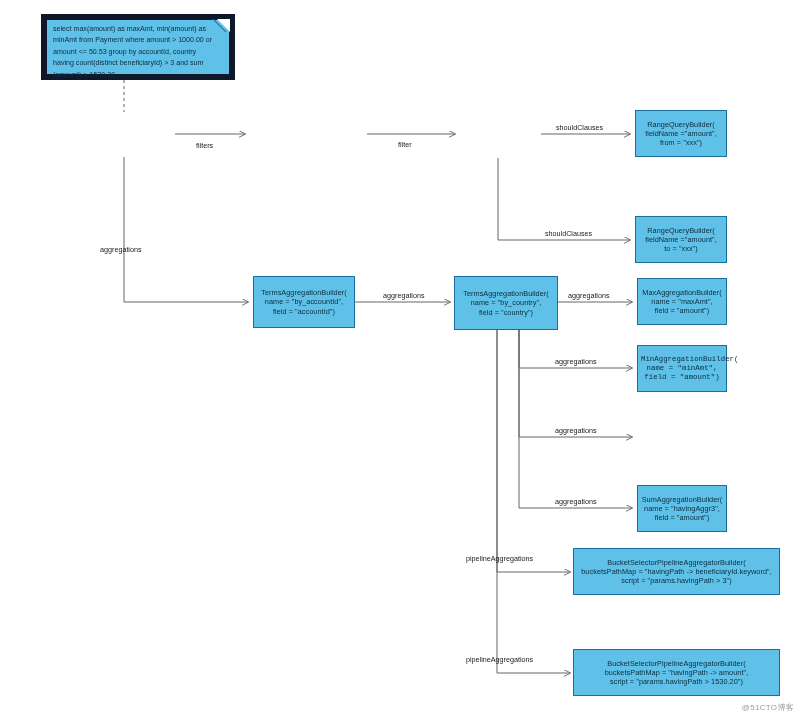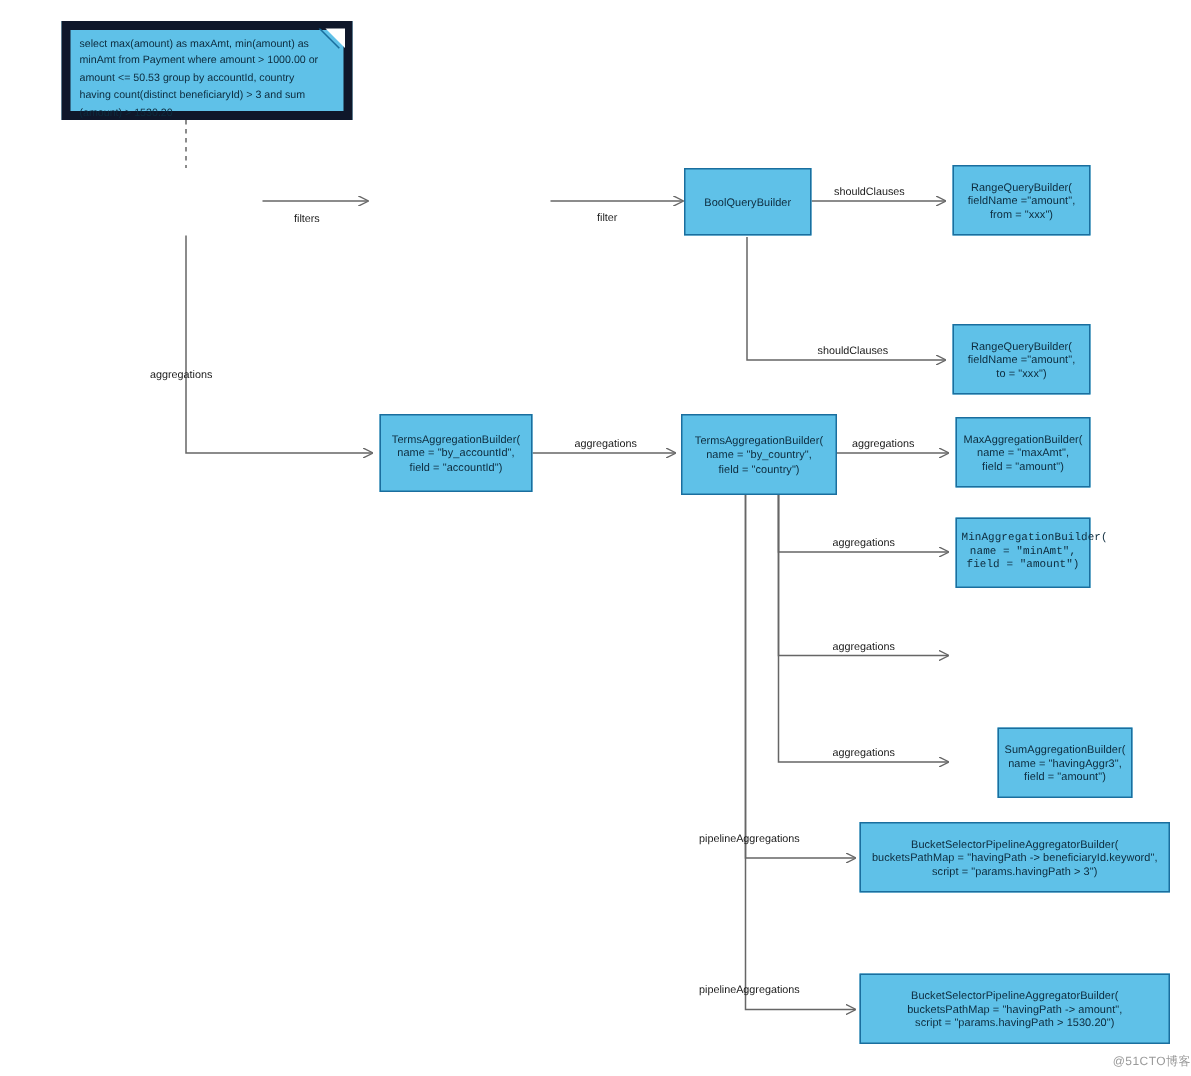--- a/index.html
+++ b/index.html
@@ -144,25 +144,20 @@
     <div class="fold"></div>
     <div>select max(amount) as maxAmt, min(amount) as</div>
     <div>minAmt from Payment where amount &gt; 1000.00 or</div>
     <div>amount &lt;= 50.53 group by  accountId, country</div>
     <div>having count(distinct beneficiaryId) &gt; 3 and sum</div>
     <div>(amount) &gt; 1530.20</div>
   </div>
 
 
 
-  <div class="node" style="left:456px; top:112px; width:85px; height:45px;">
-    <div class="lines">
-      <div>BoolQueryBuilder</div>
-    </div>
-  </div>
 
   <div class="node" style="left:635px; top:110px; width:92px; height:47px;">
     <div class="lines">
       <div>RangeQueryBuilder(</div>
       <div>fieldName ="amount",</div>
       <div>from = "xxx")</div>
     </div>
   </div>
 
   <div class="node" style="left:635px; top:216px; width:92px; height:47px;">
@@ -199,21 +194,21 @@
 
   <div class="node" style="left:637px; top:345px; width:90px; height:47px;font-family:Liberation Mono, monospace;">
     <div class="lines">
       <div>MinAggregationBuilder(</div>
       <div>name = "minAmt",</div>
       <div>field = "amount")</div>
     </div>
   </div>
 
 
-  <div class="node" style="left:637px; top:485px; width:90px; height:47px;margin-left:28px;">
+  <div class="node" style="left:637px; top:485px; width:90px; height:47px;">
     <div class="lines">
       <div>SumAggregationBuilder(</div>
       <div>name = "havingAggr3",</div>
       <div>field = "amount")</div>
     </div>
   </div>
 
   <div class="node" style="left:573px; top:548px; width:207px; height:47px;">
     <div class="lines">
       <div>BucketSelectorPipelineAggregatorBuilder(</div>

